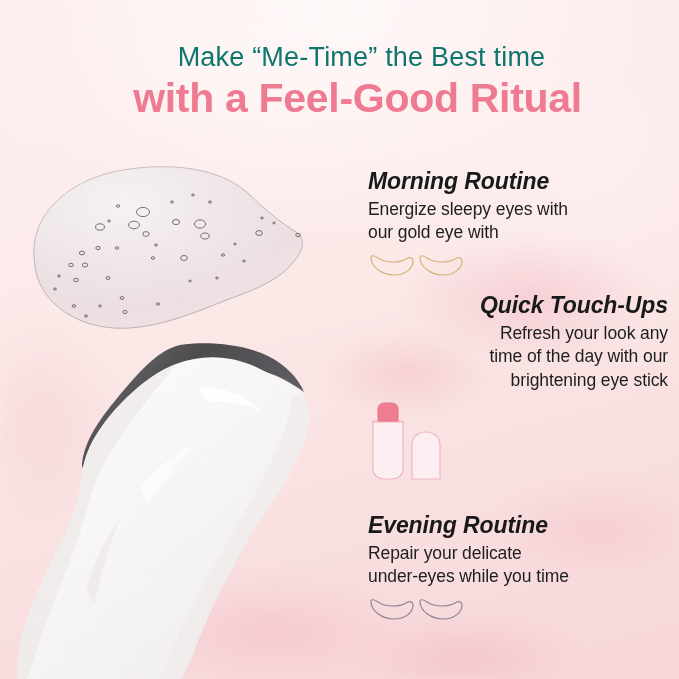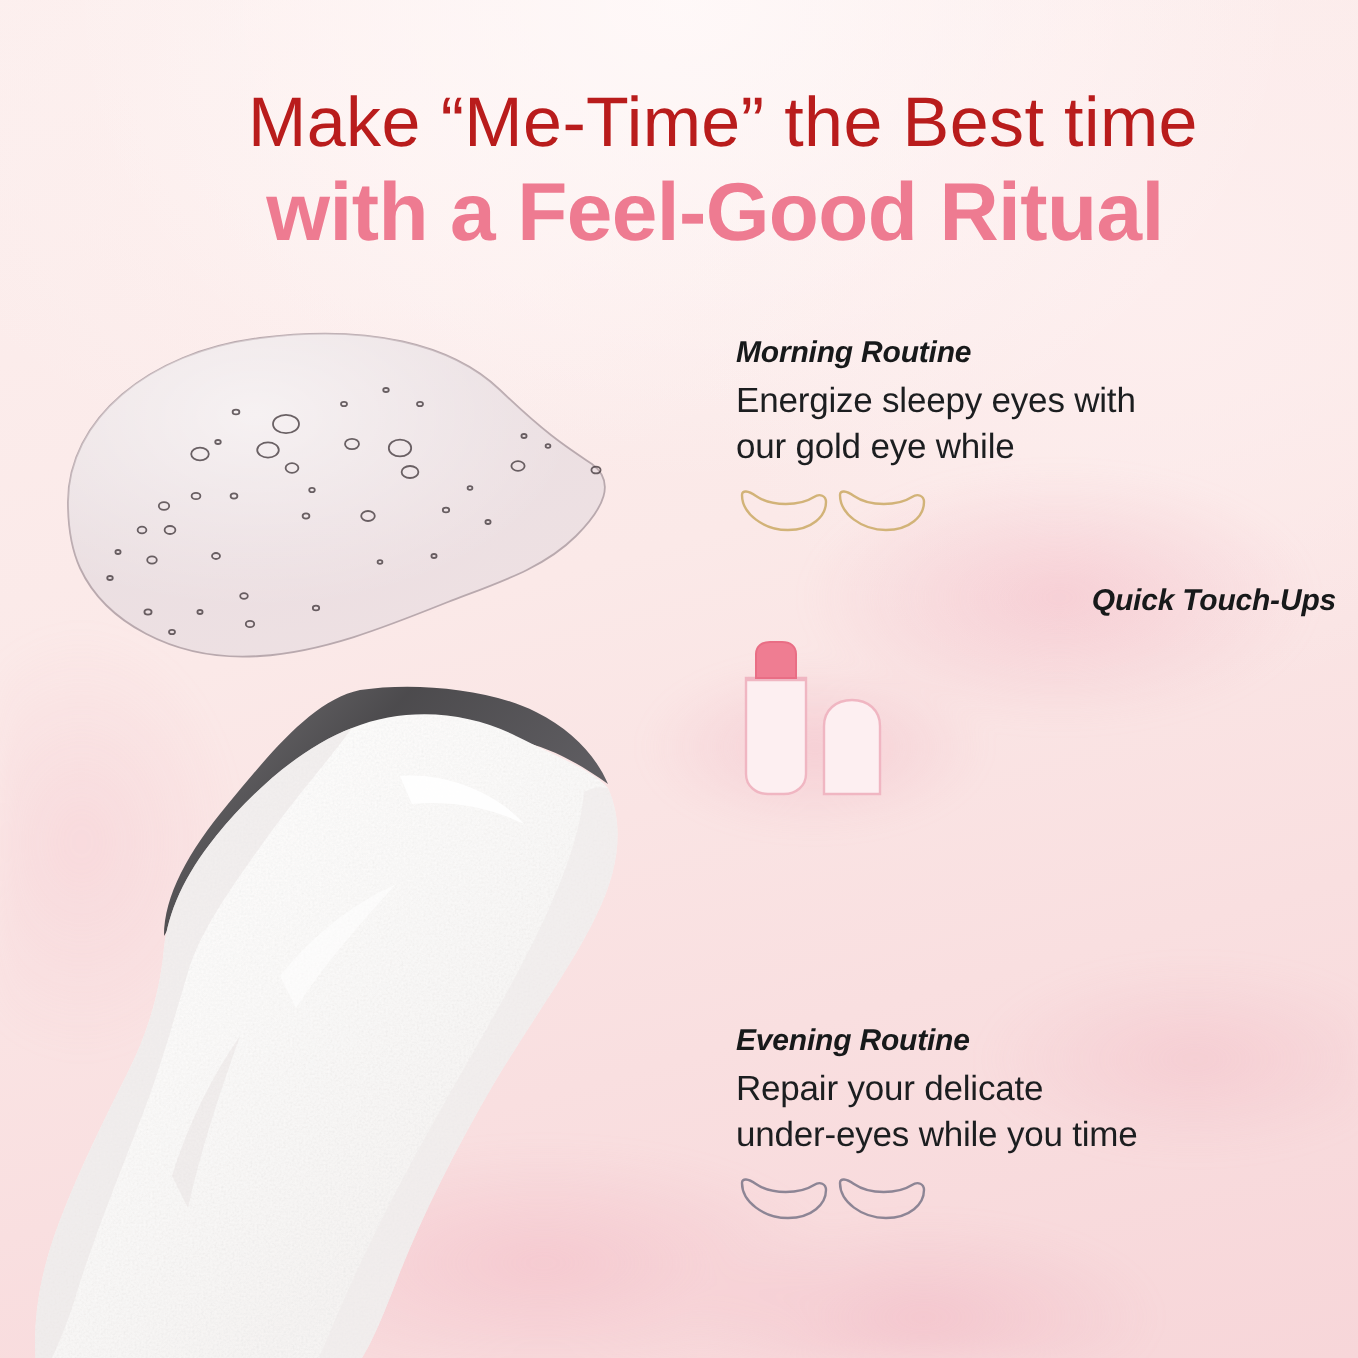--- a/index.html
+++ b/index.html
@@ -52,24 +52,24 @@
   .headline {
     position: absolute;
     left: 0;
     top: 44px;
     width: 679px;
     text-align: center;
     line-height: 1;
     z-index: 6;
   }
   .headline-1 {
-    font-size: 35px;
+    font-size: 27px;
     font-weight: 500;
     letter-spacing: 0.2px;
-    color: #b91c1c;
+    color: #0f766e;
     padding-left: 44px;
   }
   .headline-2 {
     margin-top: 7px;
     font-size: 41px;
     font-weight: 700;
     letter-spacing: -0.3px;
     color: #ee7b91;
     padding-left: 36px;
   }
@@ -101,21 +101,21 @@
     position: absolute;
     left: 368px;
     width: 300px;
     z-index: 7;
   }
   .blk-1 { top: 168px; }
   .blk-2 { top: 292px; text-align: right; }
   .blk-3 { top: 512px; }
 
   .blk-title {
-    font-size: 15px;
+    font-size: 23px;
     font-style: italic;
     font-weight: 600;
     color: #17191a;
     letter-spacing: -0.1px;
     line-height: 1.18;
     margin-bottom: 3px;
   }
   .blk-body {
     font-size: 17.5px;
     font-weight: 400;
@@ -289,21 +289,21 @@
       <path d="M 210,50 C 232,48 258,58 272,74 C 256,66 236,62 216,64 Z" fill="#ffffff" opacity="0.85"></path>
       <path d="M 150,150 C 166,130 186,114 208,104 C 190,124 172,144 158,166 Z" fill="#ffffff" opacity="0.5"></path>
       <path d="M 96,250 C 104,224 116,200 130,180 C 120,208 110,238 104,266 Z" fill="#e6e1e1" opacity="0.45"></path>
     </svg>
   </div>
 
   <div class="col blk-1">
     <div class="blk-title">Morning Routine</div>
     <div class="blk-body">
       <div>Energize sleepy eyes with</div>
-      <div>our gold eye while</div>
+      <div>our gold eye with</div>
     </div>
     <div class="icon-row">
       <svg width="110" height="32" viewBox="0 0 110 32">
         <g fill="none" stroke="#d2b378" stroke-width="1.2" stroke-linejoin="round">
           <path d="M 3,7.5
                    C 3,17 14,25 26,25
                    C 38,25 45,18 45,11
                    C 45,8 42,6.5 39,8.5
                    C 32,13 18,13.5 10,8
                    C 6,5.2 3,5 3,7.5 Z"></path>
@@ -313,20 +313,25 @@
                    C 94,8 91,6.5 88,8.5
                    C 81,13 67,13.5 59,8
                    C 55,5.2 52,5 52,7.5 Z"></path>
         </g>
       </svg>
     </div>
   </div>
 
   <div class="col blk-2">
     <div class="blk-title">Quick Touch-Ups</div>
+    <div class="blk-body">
+      <div>Refresh your look any</div>
+      <div>time of the day with our</div>
+      <div>brightening eye stick</div>
+    </div>
     <div class="icon-row stick">
       <svg width="90" height="82" viewBox="0 0 90 82">
 
         <path d="M 5,20
                  L 5,68
                  C 5,74 10,78 16,78
                  L 24,78
                  C 30,78 35,74 35,68
                  L 35,20 Z" fill="#fdeff1" stroke="#f0b6c2" stroke-width="1.2"></path>
 

